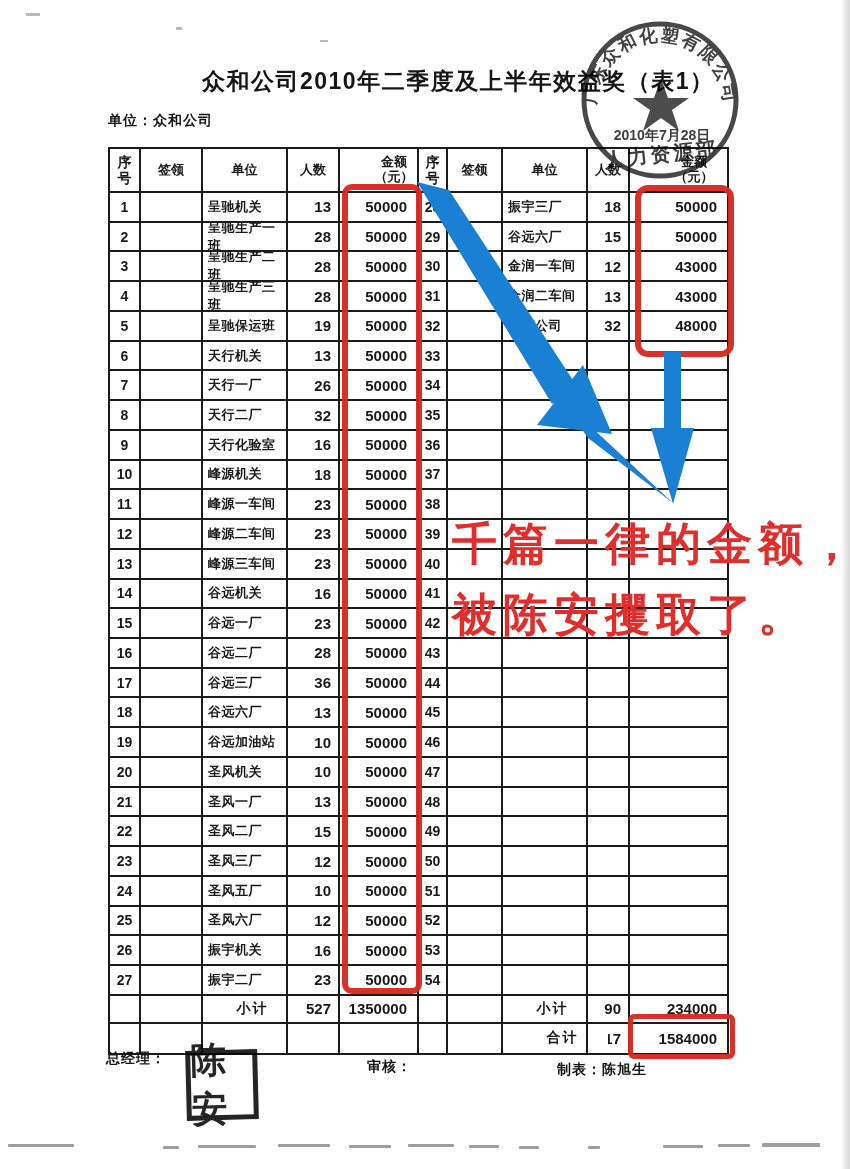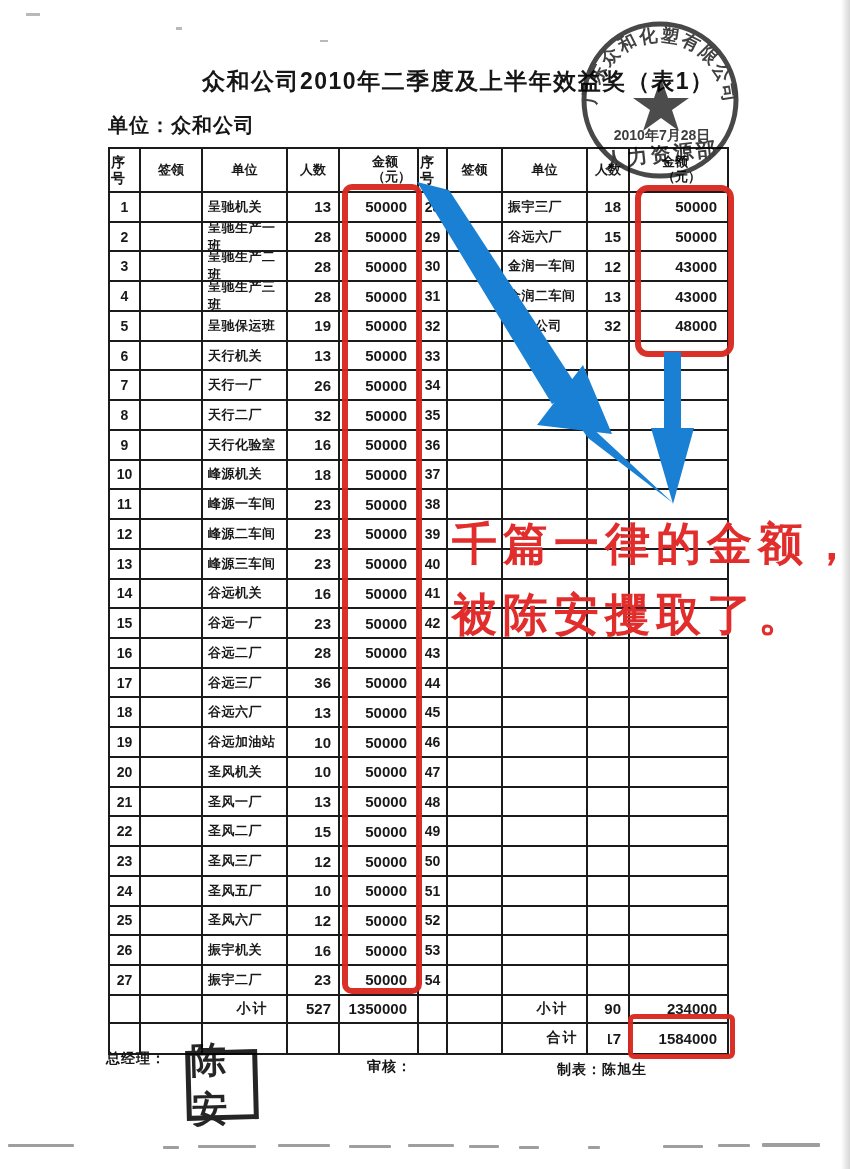--- a/index.html
+++ b/index.html
@@ -3,33 +3,33 @@
 <meta charset="utf-8">
 <style>
   html,body{margin:0;padding:0;background:#e8e7e4;}
   .page{position:relative;width:850px;height:1169px;background:#ffffff;overflow:hidden;
         font-family:"Liberation Sans",sans-serif;color:#161616;}
   .edge-shadow{position:absolute;top:0;right:0;width:9px;height:100%;
         background:linear-gradient(to left,rgba(110,110,110,.28),rgba(110,110,110,0));}
   .speck{position:absolute;background:#8a8a88;opacity:.6;}
 
   .title{position:absolute;left:202px;top:66px;font-size:23px;font-weight:700;letter-spacing:1.5px;white-space:nowrap;}
-  .unit-line{position:absolute;left:108px;top:112px;font-size:20px;font-weight:700;letter-spacing:1px;}
+  .unit-line{position:absolute;left:108px;top:112px;font-size:14px;font-weight:700;letter-spacing:1px;}
 
   .tables{position:absolute;left:108px;top:147px;display:flex;}
   .tbl{display:grid;grid-template-rows:44px repeat(27,29.74px) 28px 29px;
        border:2px solid #1b1b1b;}
   .tbl-left{grid-template-columns:31px 62px 85px 52px 77px;}
   .tbl-right{grid-template-columns:29px 55px 85px 42px 97px;border-left:none;}
   .cell{border-right:2px solid #1b1b1b;border-bottom:2px solid #1b1b1b;
         display:flex;align-items:center;overflow:hidden;
         font-weight:700;color:#191919;}
   .cell.nr{border-right:none;padding-left:32px;}
   .cell.nb{border-bottom:none;margin-left:20px;}
-  .hdr{justify-content:center;text-align:left;font-size:13px;line-height:1.15;padding:0 1px;}
+  .hdr{justify-content:center;text-align:center;font-size:13px;line-height:1.15;padding:0 1px;}
   .seq{justify-content:center;font-size:14px;}
   .unit{padding-left:5px;font-size:13px;letter-spacing:.5px;}
   .cnt{justify-content:flex-end;padding-right:7px;font-size:15px;}
   .amt{justify-content:flex-end;padding-right:10px;font-size:15px;}
   .lbl{justify-content:center;padding-left:16px;font-size:14px;letter-spacing:2px;}
 
   .redbox{position:absolute;border:6px solid #d7281f;border-radius:10px;box-sizing:border-box;opacity:.96;}
   .box-left{left:342px;top:184px;width:80px;height:810px;}
   .box-right{left:635px;top:185px;width:99px;height:172px;border-radius:13px;}
   .box-total{left:628px;top:1014px;width:107px;height:45px;border-width:5px;border-radius:6px;}

